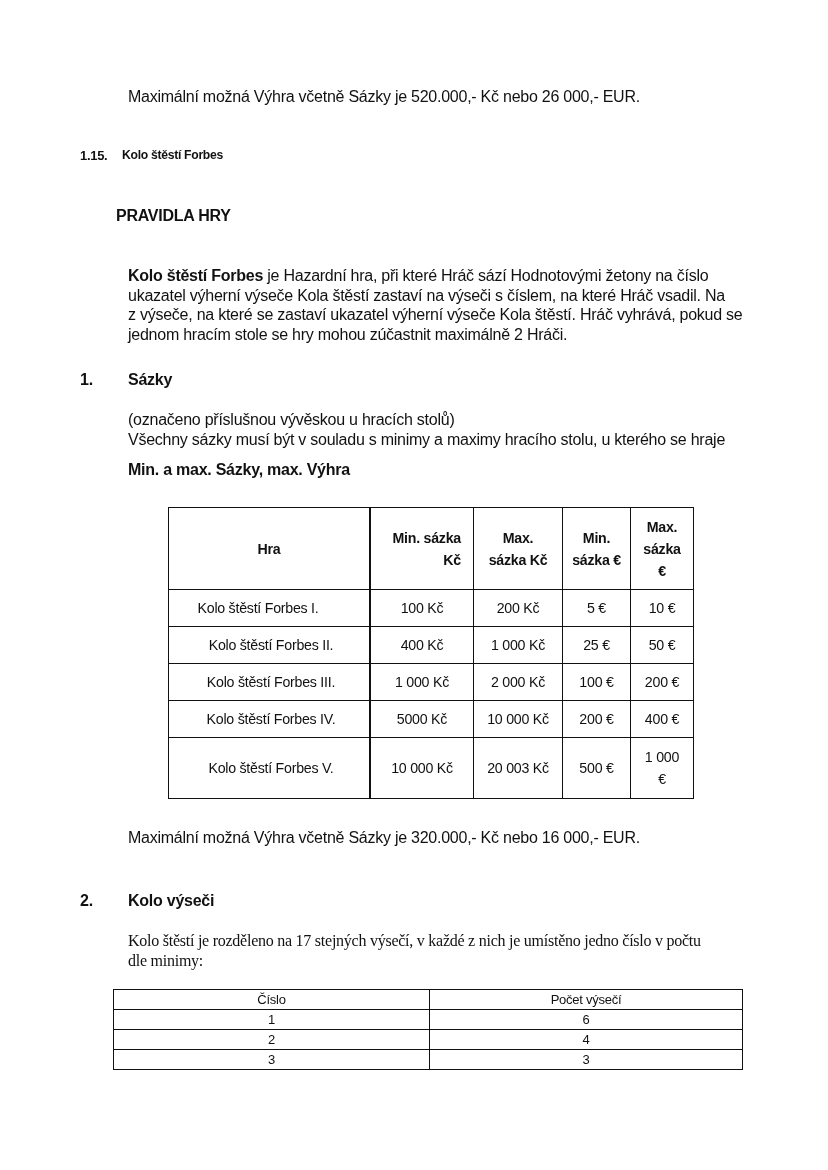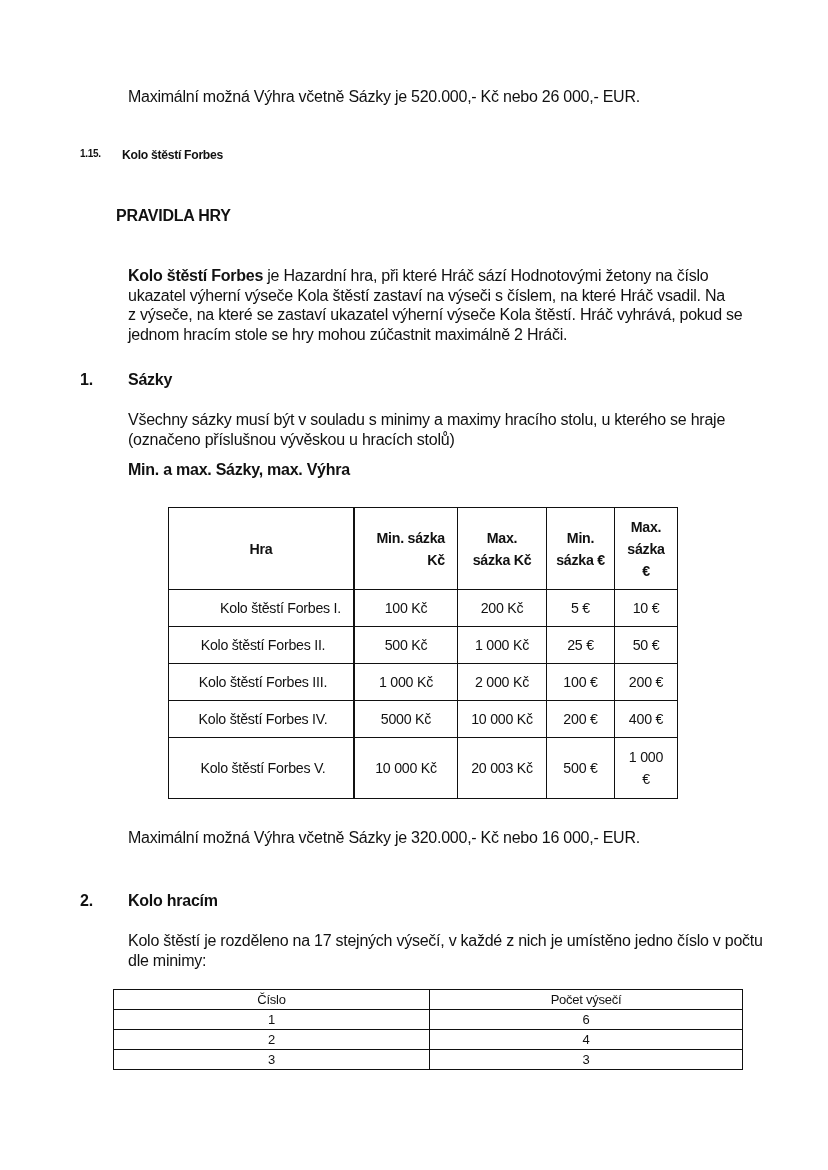--- a/index.html
+++ b/index.html
@@ -5,21 +5,21 @@
   html, body { margin: 0; padding: 0; background: #ffffff; }
   body {
     width: 828px; height: 1170px; position: relative; overflow: hidden;
     font-family: "Liberation Sans", sans-serif; color: #111111;
   }
   .abs { position: absolute; }
   .txt { font-size: 16px; line-height: 20px; letter-spacing: -0.25px; white-space: nowrap; }
   .b { font-weight: bold; }
 
   #line-top { left: 128px; top: 87px; }
-  #h115-num { left: 80px; top: 148px; font-size: 10px; font-weight: bold; letter-spacing: -0.3px; }
+  #h115-num { left: 80px; top: 148px; font-size: 13px; font-weight: bold; letter-spacing: -0.3px; }
   #h115-title { left: 122px; top: 148px; font-size: 12.2px; font-weight: bold; letter-spacing: -0.3px; }
   #rules-head { left: 116px; top: 206px; }
   #intro { left: 128px; top: 266px; }
   #intro .ln { display: block; height: 19.5px; }
 
   #s1-num { left: 80px; top: 370px; }
   #s1-title { left: 128px; top: 370px; }
   #s1-para { left: 128px; top: 410px; }
   #s1-para .ln { display: block; height: 19.5px; }
   #tbl1-caption { left: 128px; top: 460px; }
@@ -34,29 +34,29 @@
     line-height: 22px;
   }
   #tbl1 th { font-weight: bold; height: 81px; }
   #tbl1 tr.r td { height: 36px; }
   #tbl1 tr.r.tall td { height: 60px; }
   #tbl1 .c0 { width: 166px; border-right: 2.6px solid #111; }
   #tbl1 .c1 { width: 84px; }
   #tbl1 .c2 { width: 76px; }
   #tbl1 .c3 { width: 55px; }
   #tbl1 .c4 { width: 50px; }
-  #tbl1 td.c0 { text-align: right; padding-right: 12px; }
+  #tbl1 td.c0 { text-align: center; padding-right: 28px; }
   #tbl1 th.c1 { text-align: right; padding-right: 12px; }
   #tbl1 td.c0.cen { text-align: center; padding-right: 2px; }
 
   #line-max2 { left: 128px; top: 828px; }
 
   #s2-num { left: 80px; top: 891px; }
   #s2-title { left: 128px; top: 891px; }
-  #s2-para { left: 128px; top: 931px; }
+  #s2-para { left: 128px; top: 931px; font-family: Liberation Serif, serif; }
   #s2-para .ln { display: block; height: 19.5px; }
 
   
   #tbl2 {
     left: 113px; top: 989px; border-collapse: collapse; width: 630px;
     font-size: 13px; letter-spacing: -0.25px;
   }
   #tbl2 th, #tbl2 td {
     border: 1.2px solid #111; text-align: center; font-weight: normal;
     height: 19px; line-height: 19px; padding: 0;
@@ -77,22 +77,22 @@
   <span class="ln"><b>Kolo štěstí Forbes</b><span> je Hazardní hra, při které Hráč sází Hodnotovými žetony na číslo</span></span>
   <span class="ln">ukazatel výherní výseče Kola štěstí zastaví na výseči s číslem, na které Hráč vsadil. Na</span>
   <span class="ln">z výseče, na které se zastaví ukazatel výherní výseče Kola štěstí. Hráč vyhrává, pokud se</span>
   <span class="ln">jednom hracím stole se hry mohou zúčastnit maximálně 2 Hráči.</span>
 </div>
 
 <div class="abs txt b" id="s1-num">1.</div>
 <div class="abs txt b" id="s1-title">Sázky</div>
 
 <div class="abs txt" id="s1-para">
+  <span class="ln">(označeno příslušnou vývěskou u hracích stolů)</span>
   <span class="ln">Všechny sázky musí být v souladu s minimy a maximy hracího stolu, u kterého se hraje</span>
-  <span class="ln">(označeno příslušnou vývěskou u hracích stolů)</span>
 </div>
 
 <div class="abs txt b" id="tbl1-caption">Min. a max. Sázky, max. Výhra</div>
 
 <table class="abs" id="tbl1">
   <tbody>
       <tr>
     <th class="c0">Hra</th>
     <th class="c1"><span>Min. sázka</span><br><span>Kč</span></th>
     <th class="c2"><span>Max.</span><br><span>sázka Kč</span></th>
@@ -101,21 +101,21 @@
   </tr>
   <tr class="r">
     <td class="c0">Kolo štěstí Forbes I.</td>
     <td class="c1">100 Kč</td>
     <td class="c2">200 Kč</td>
     <td class="c3">5 €</td>
     <td class="c4">10 €</td>
   </tr>
   <tr class="r">
     <td class="c0 cen">Kolo štěstí Forbes II.</td>
-    <td class="c1">500 Kč</td>
+    <td class="c1">400 Kč</td>
     <td class="c2">1 000 Kč</td>
     <td class="c3">25 €</td>
     <td class="c4">50 €</td>
   </tr>
   <tr class="r">
     <td class="c0 cen">Kolo štěstí Forbes III.</td>
     <td class="c1">1 000 Kč</td>
     <td class="c2">2 000 Kč</td>
     <td class="c3">100 €</td>
     <td class="c4">200 €</td>
@@ -133,21 +133,21 @@
     <td class="c2">20 003 Kč</td>
     <td class="c3">500 €</td>
     <td class="c4"><span>1 000</span><br><span>€</span></td>
   </tr>
 </tbody>
   </table>
 
 <div class="abs txt" id="line-max2">Maximální možná Výhra včetně Sázky je 320.000,- Kč nebo 16 000,- EUR.</div>
 
 <div class="abs txt b" id="s2-num">2.</div>
-<div class="abs txt b" id="s2-title">Kolo hracím</div>
+<div class="abs txt b" id="s2-title">Kolo výseči</div>
 
 <div class="abs txt" id="s2-para">
   <span class="ln">Kolo štěstí je rozděleno na 17 stejných výsečí, v každé z nich je umístěno jedno číslo v počtu</span>
   <span class="ln">dle minimy:</span>
 </div>
 
 <table class="abs" id="tbl2">
   <tbody>
       <tr>
     <th class="k">Číslo</th>

